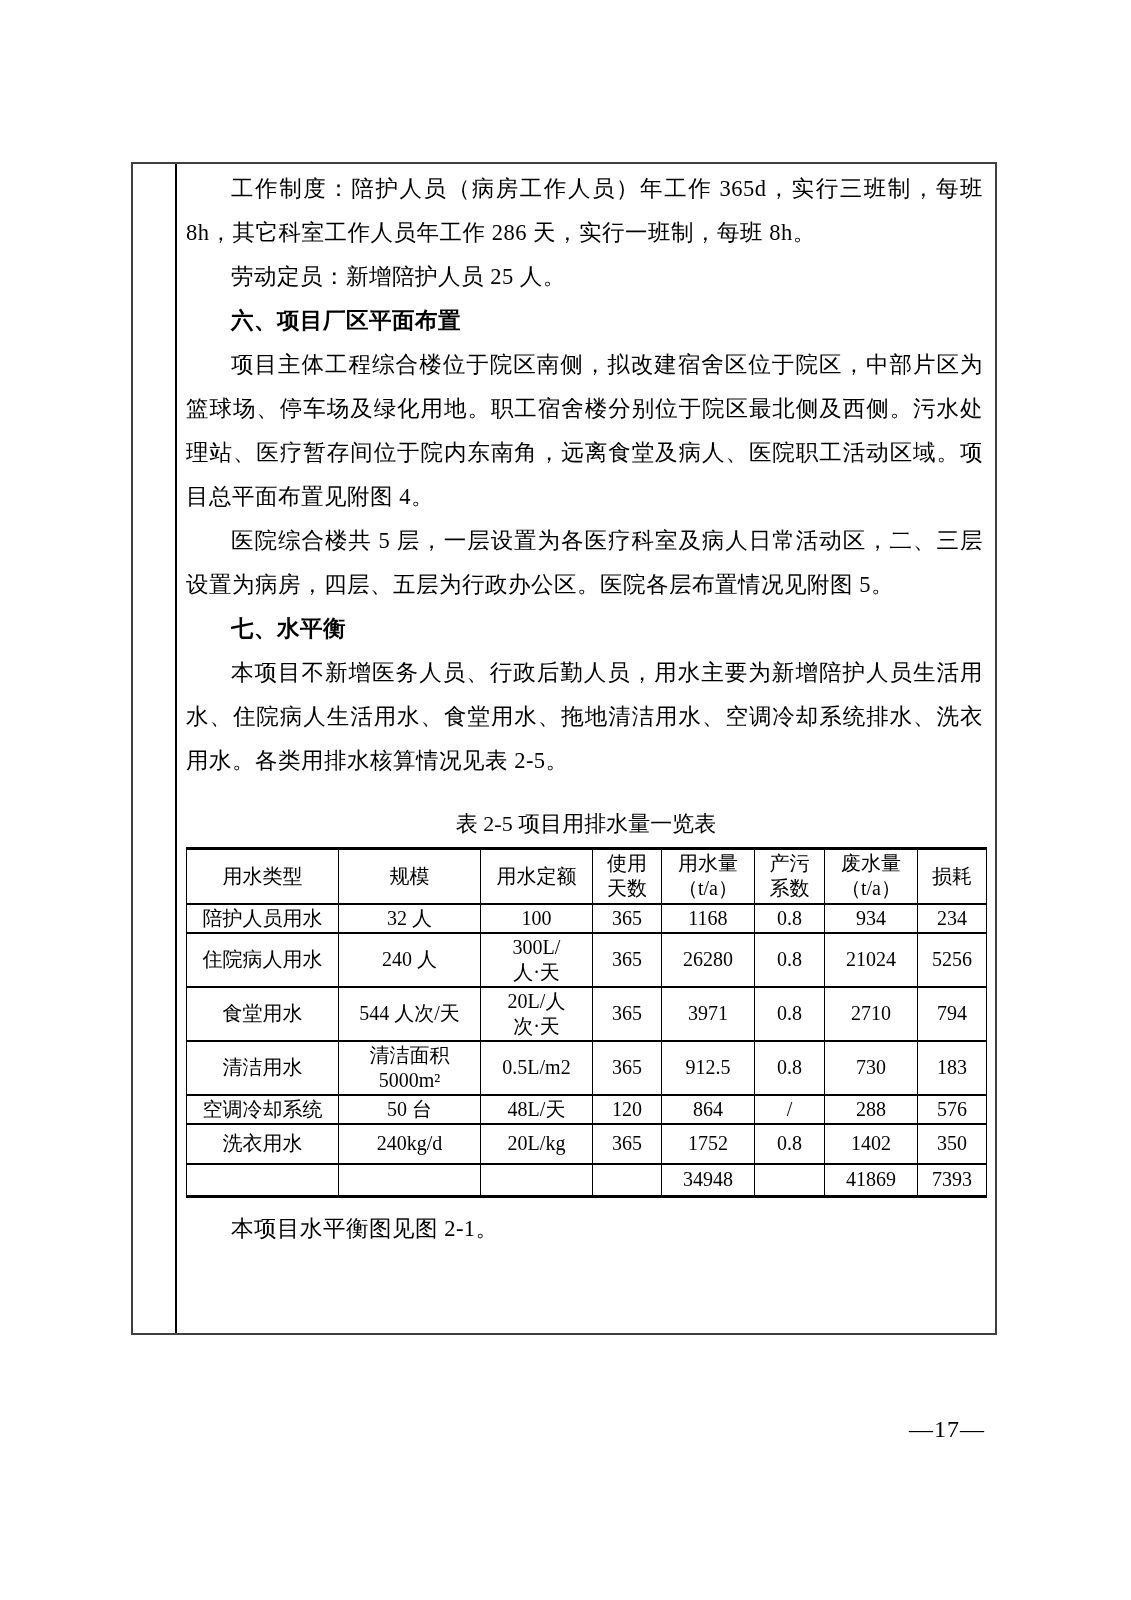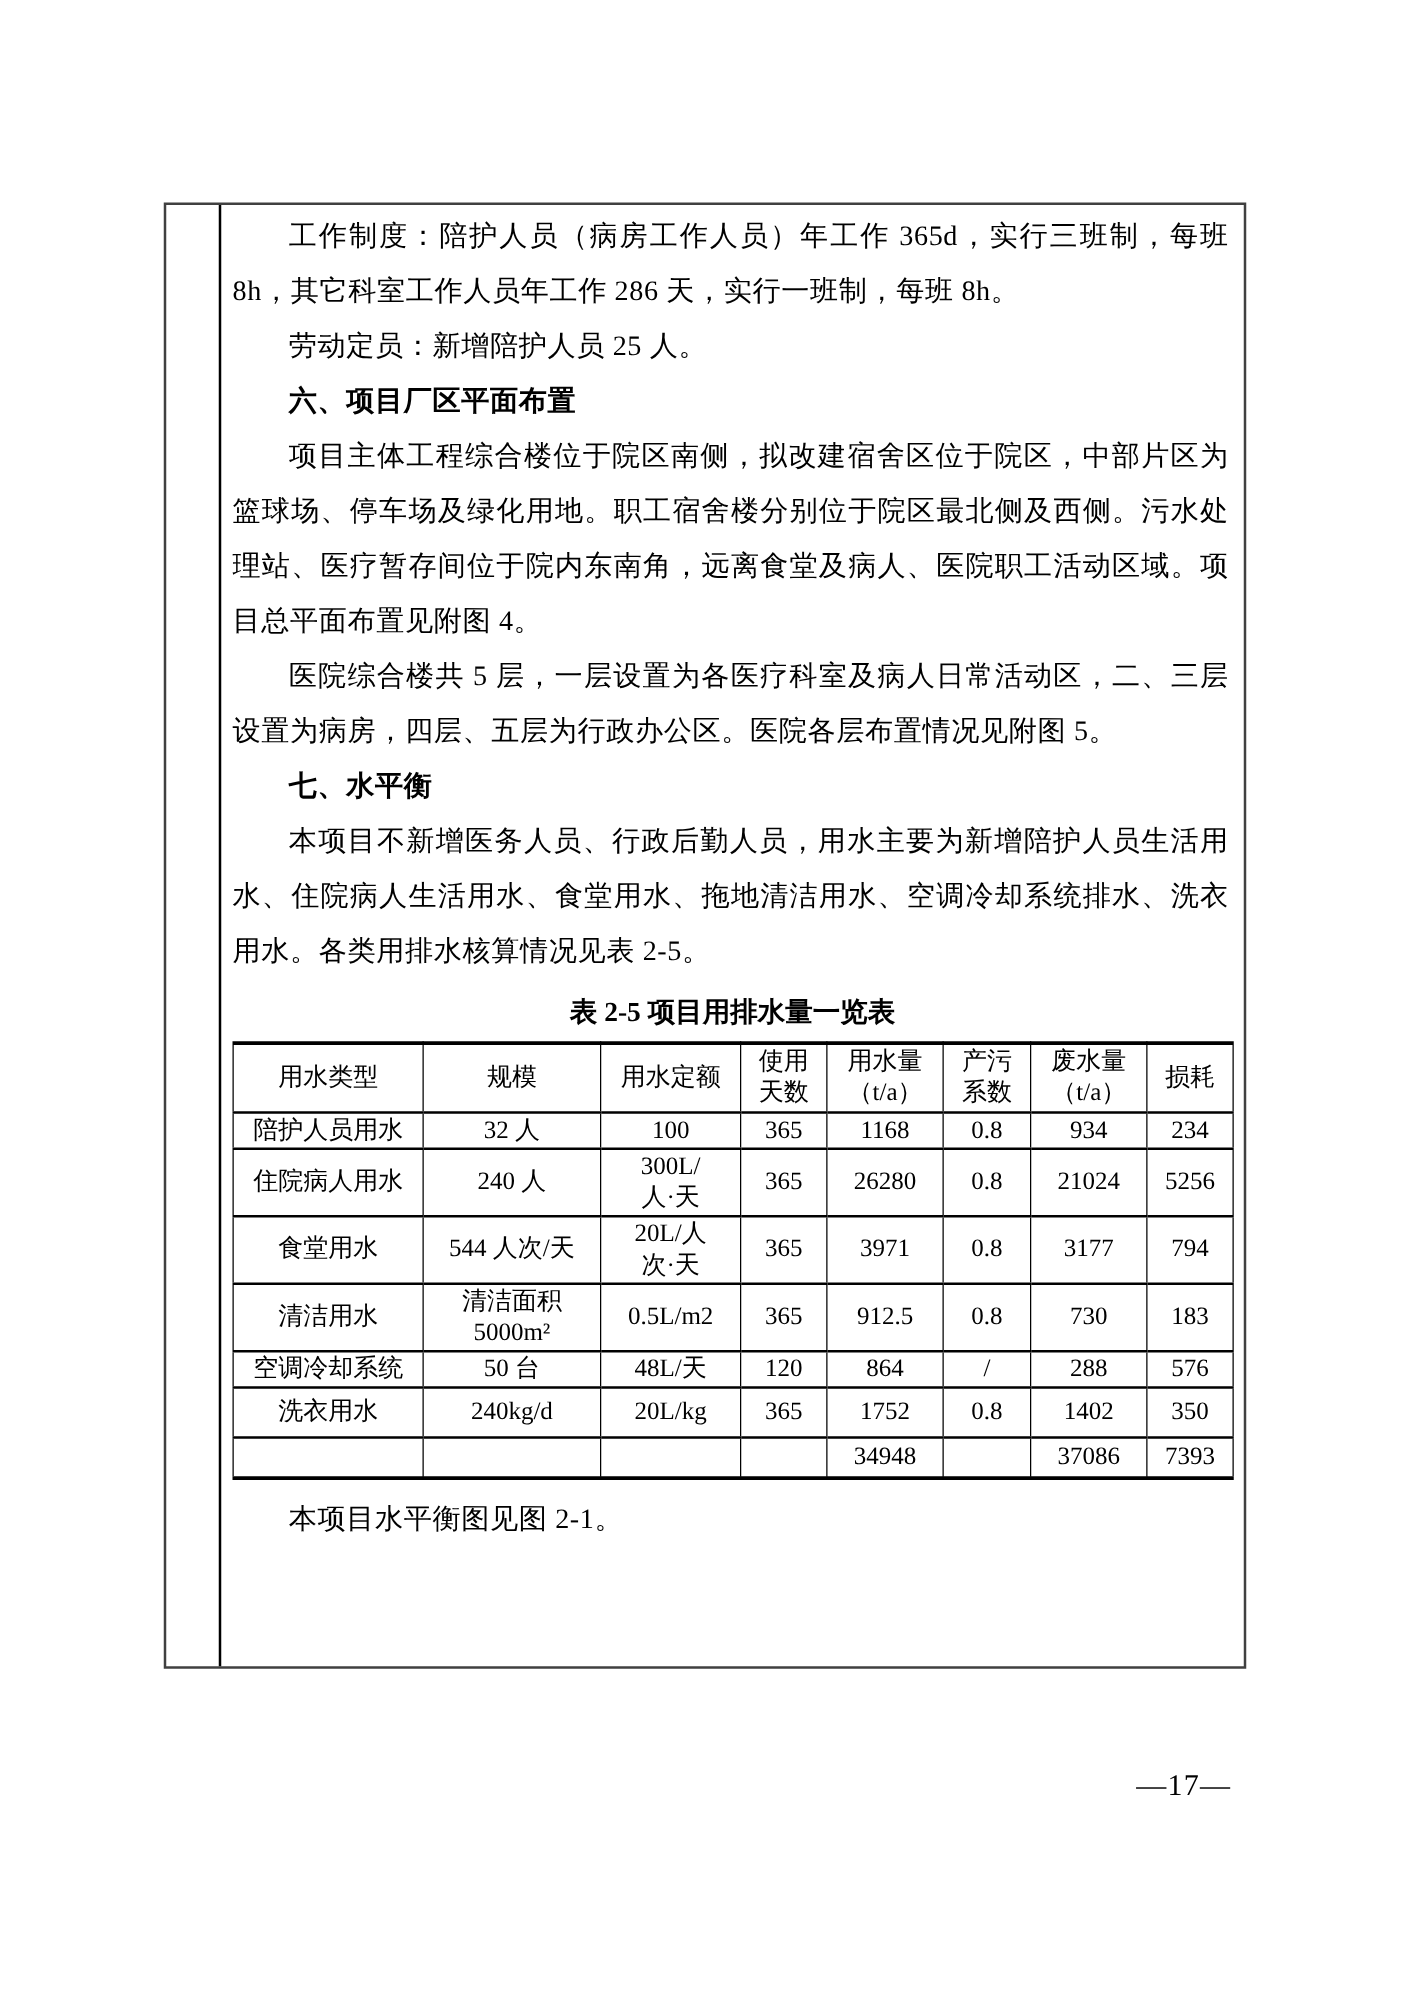--- a/index.html
+++ b/index.html
@@ -26,23 +26,23 @@
   }
   p.body, h3.sec {
     font-size:22.5px;
     line-height:44px;
     text-align:justify;
     letter-spacing:0.5px;
   }
   .indent { text-indent:2em; }
   h3.sec { font-weight:bold; }
   .table-title {
-    font-size:22px; font-weight:bold;
+    font-size:22px; font-weight:normal;
     text-align:center; line-height:42px;
-    margin-top:6px; margin-bottom:2px;
+    margin-top:20px; margin-bottom:2px;
     width:800px;
   }
   table.wtable {
     border-collapse:collapse; table-layout:fixed;
     width:800px;
     border-top:3px solid #000000;
     border-bottom:3px solid #000000;
     font-size:20px;
     padding-left:27px;
   }
@@ -134,21 +134,21 @@
           <td>5256</td>
         </tr>
         <tr style="height:52px">
           <td>食堂用水</td>
           <td>544 人次/天</td>
           <td>20L/人
 次·天</td>
           <td>365</td>
           <td>3971</td>
           <td>0.8</td>
-          <td>3177</td>
+          <td>2710</td>
           <td>794</td>
         </tr>
         <tr style="height:50px">
           <td>清洁用水</td>
           <td>清洁面积
 5000m²</td>
           <td>0.5L/m2</td>
           <td>365</td>
           <td>912.5</td>
           <td>0.8</td>
@@ -175,21 +175,21 @@
           <td>1402</td>
           <td>350</td>
         </tr>
         <tr style="height:33px">
           <td></td>
           <td></td>
           <td></td>
           <td></td>
           <td>34948</td>
           <td></td>
-          <td>37086</td>
+          <td>41869</td>
           <td>7393</td>
         </tr>
       </tbody>
     </table>
 
     <p class="body indent after-table">本项目水平衡图见图 2-1。</p>
 
   </div>
 </div>
 

